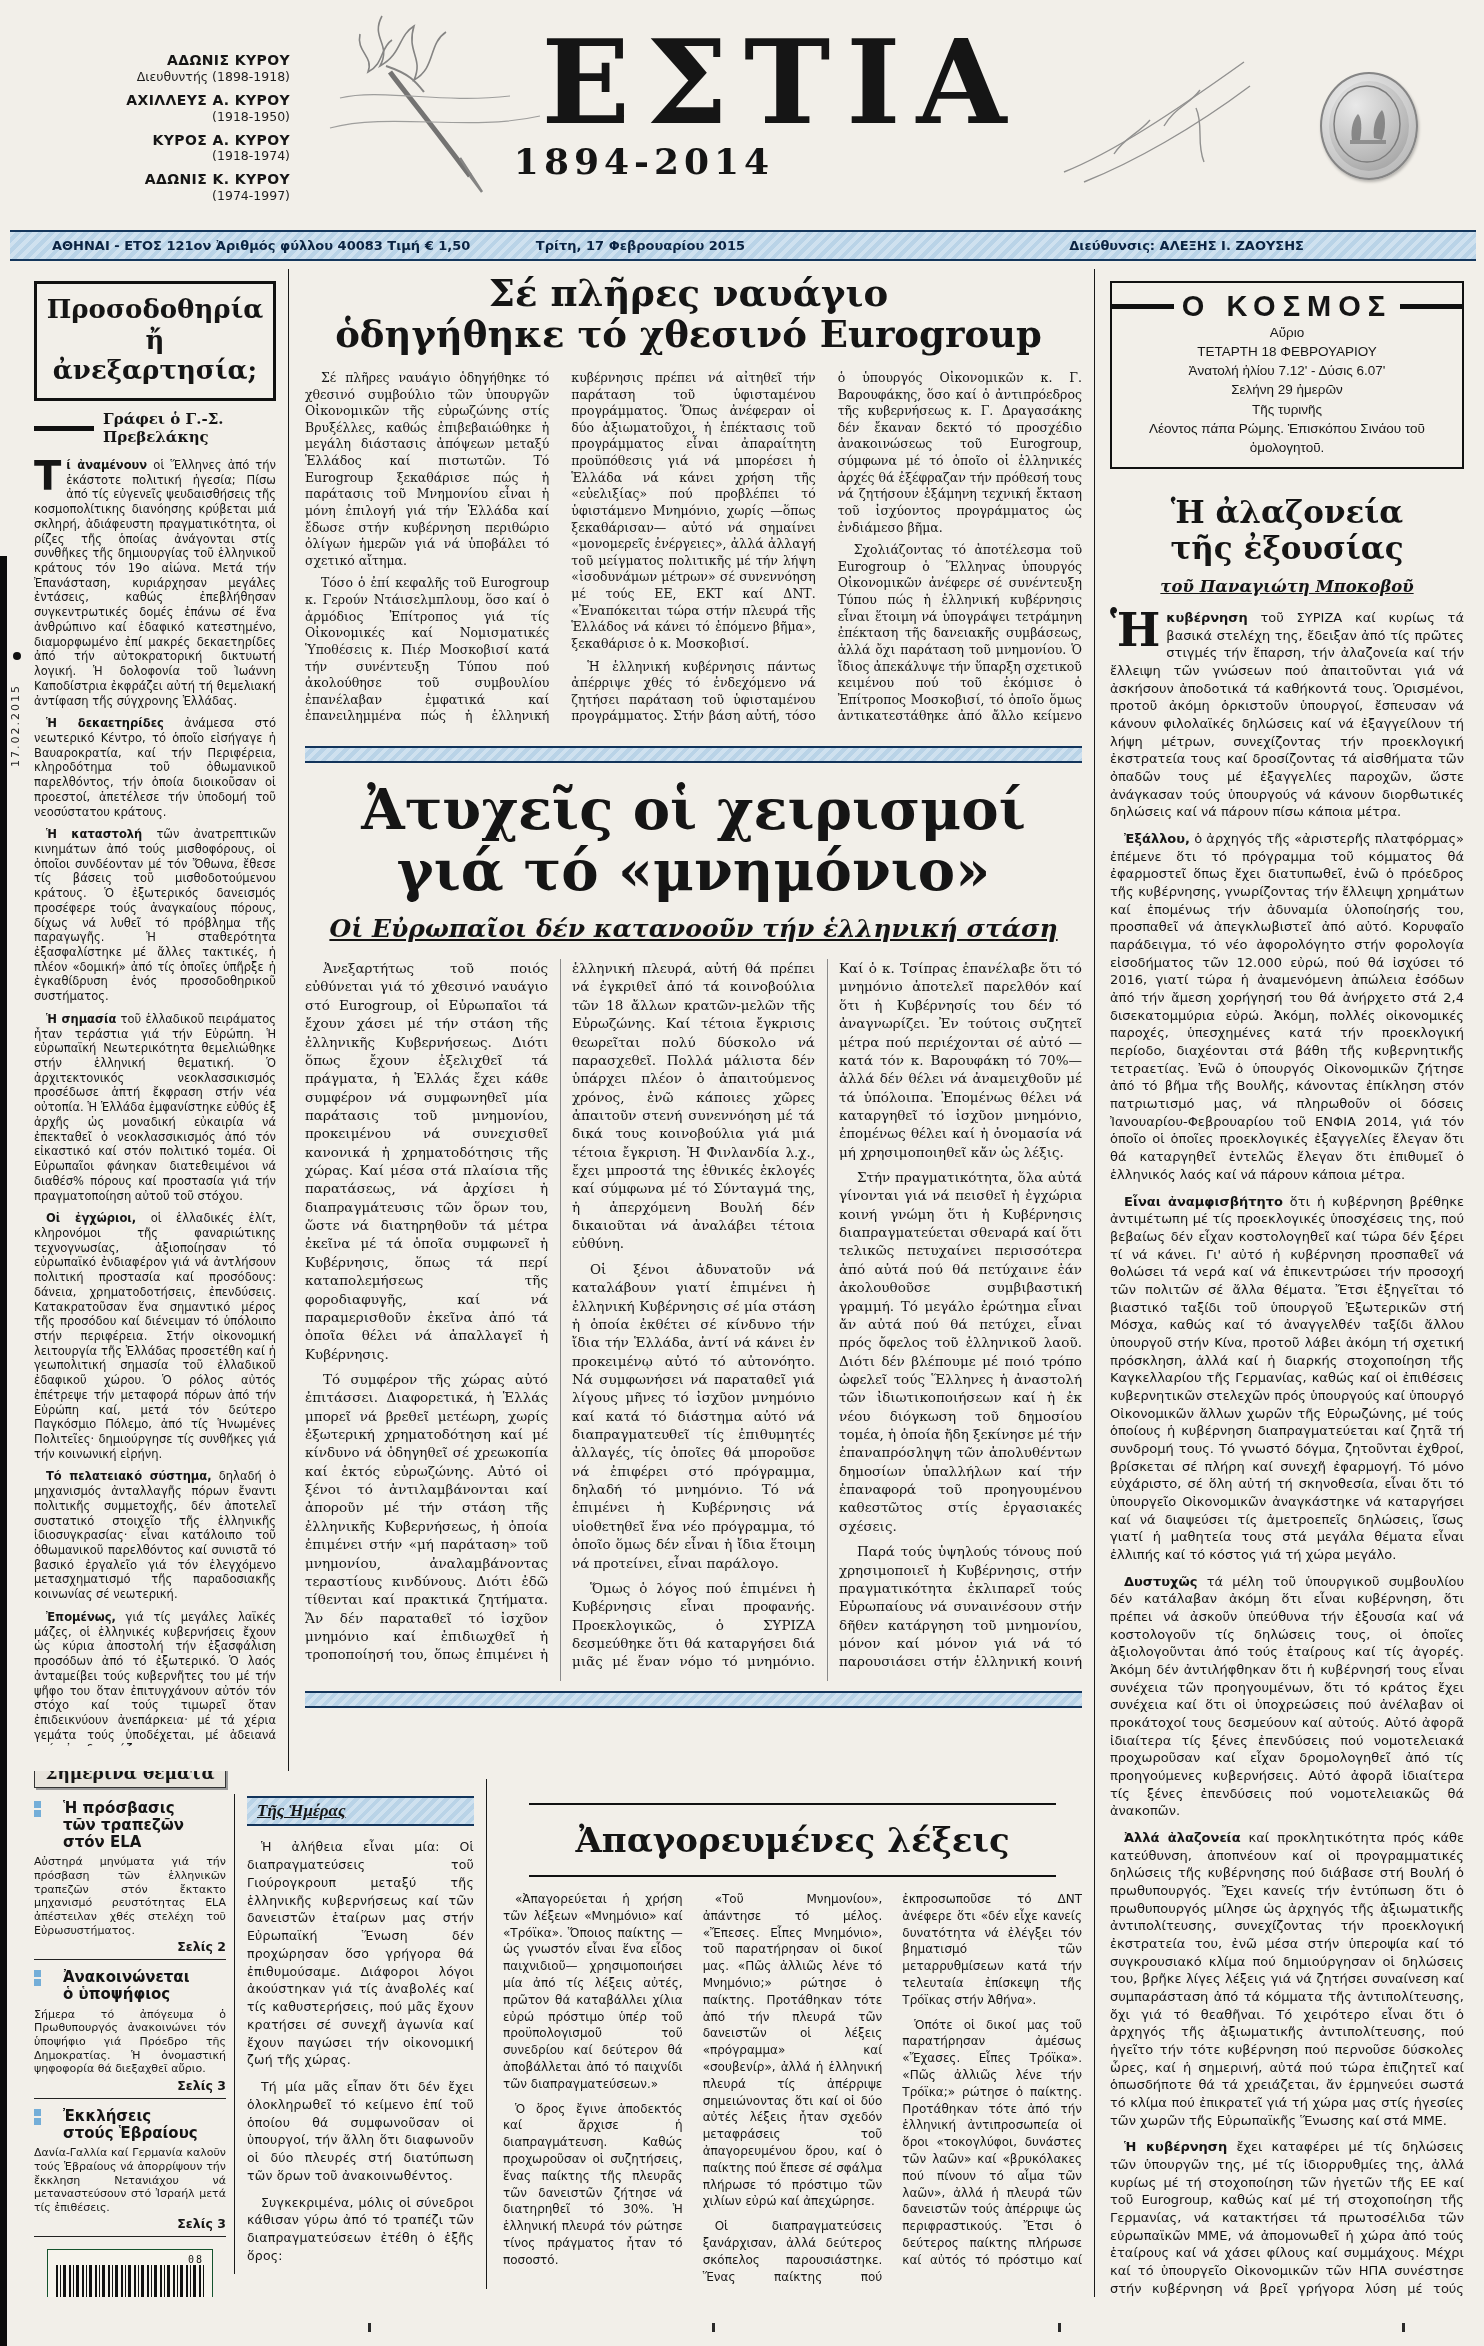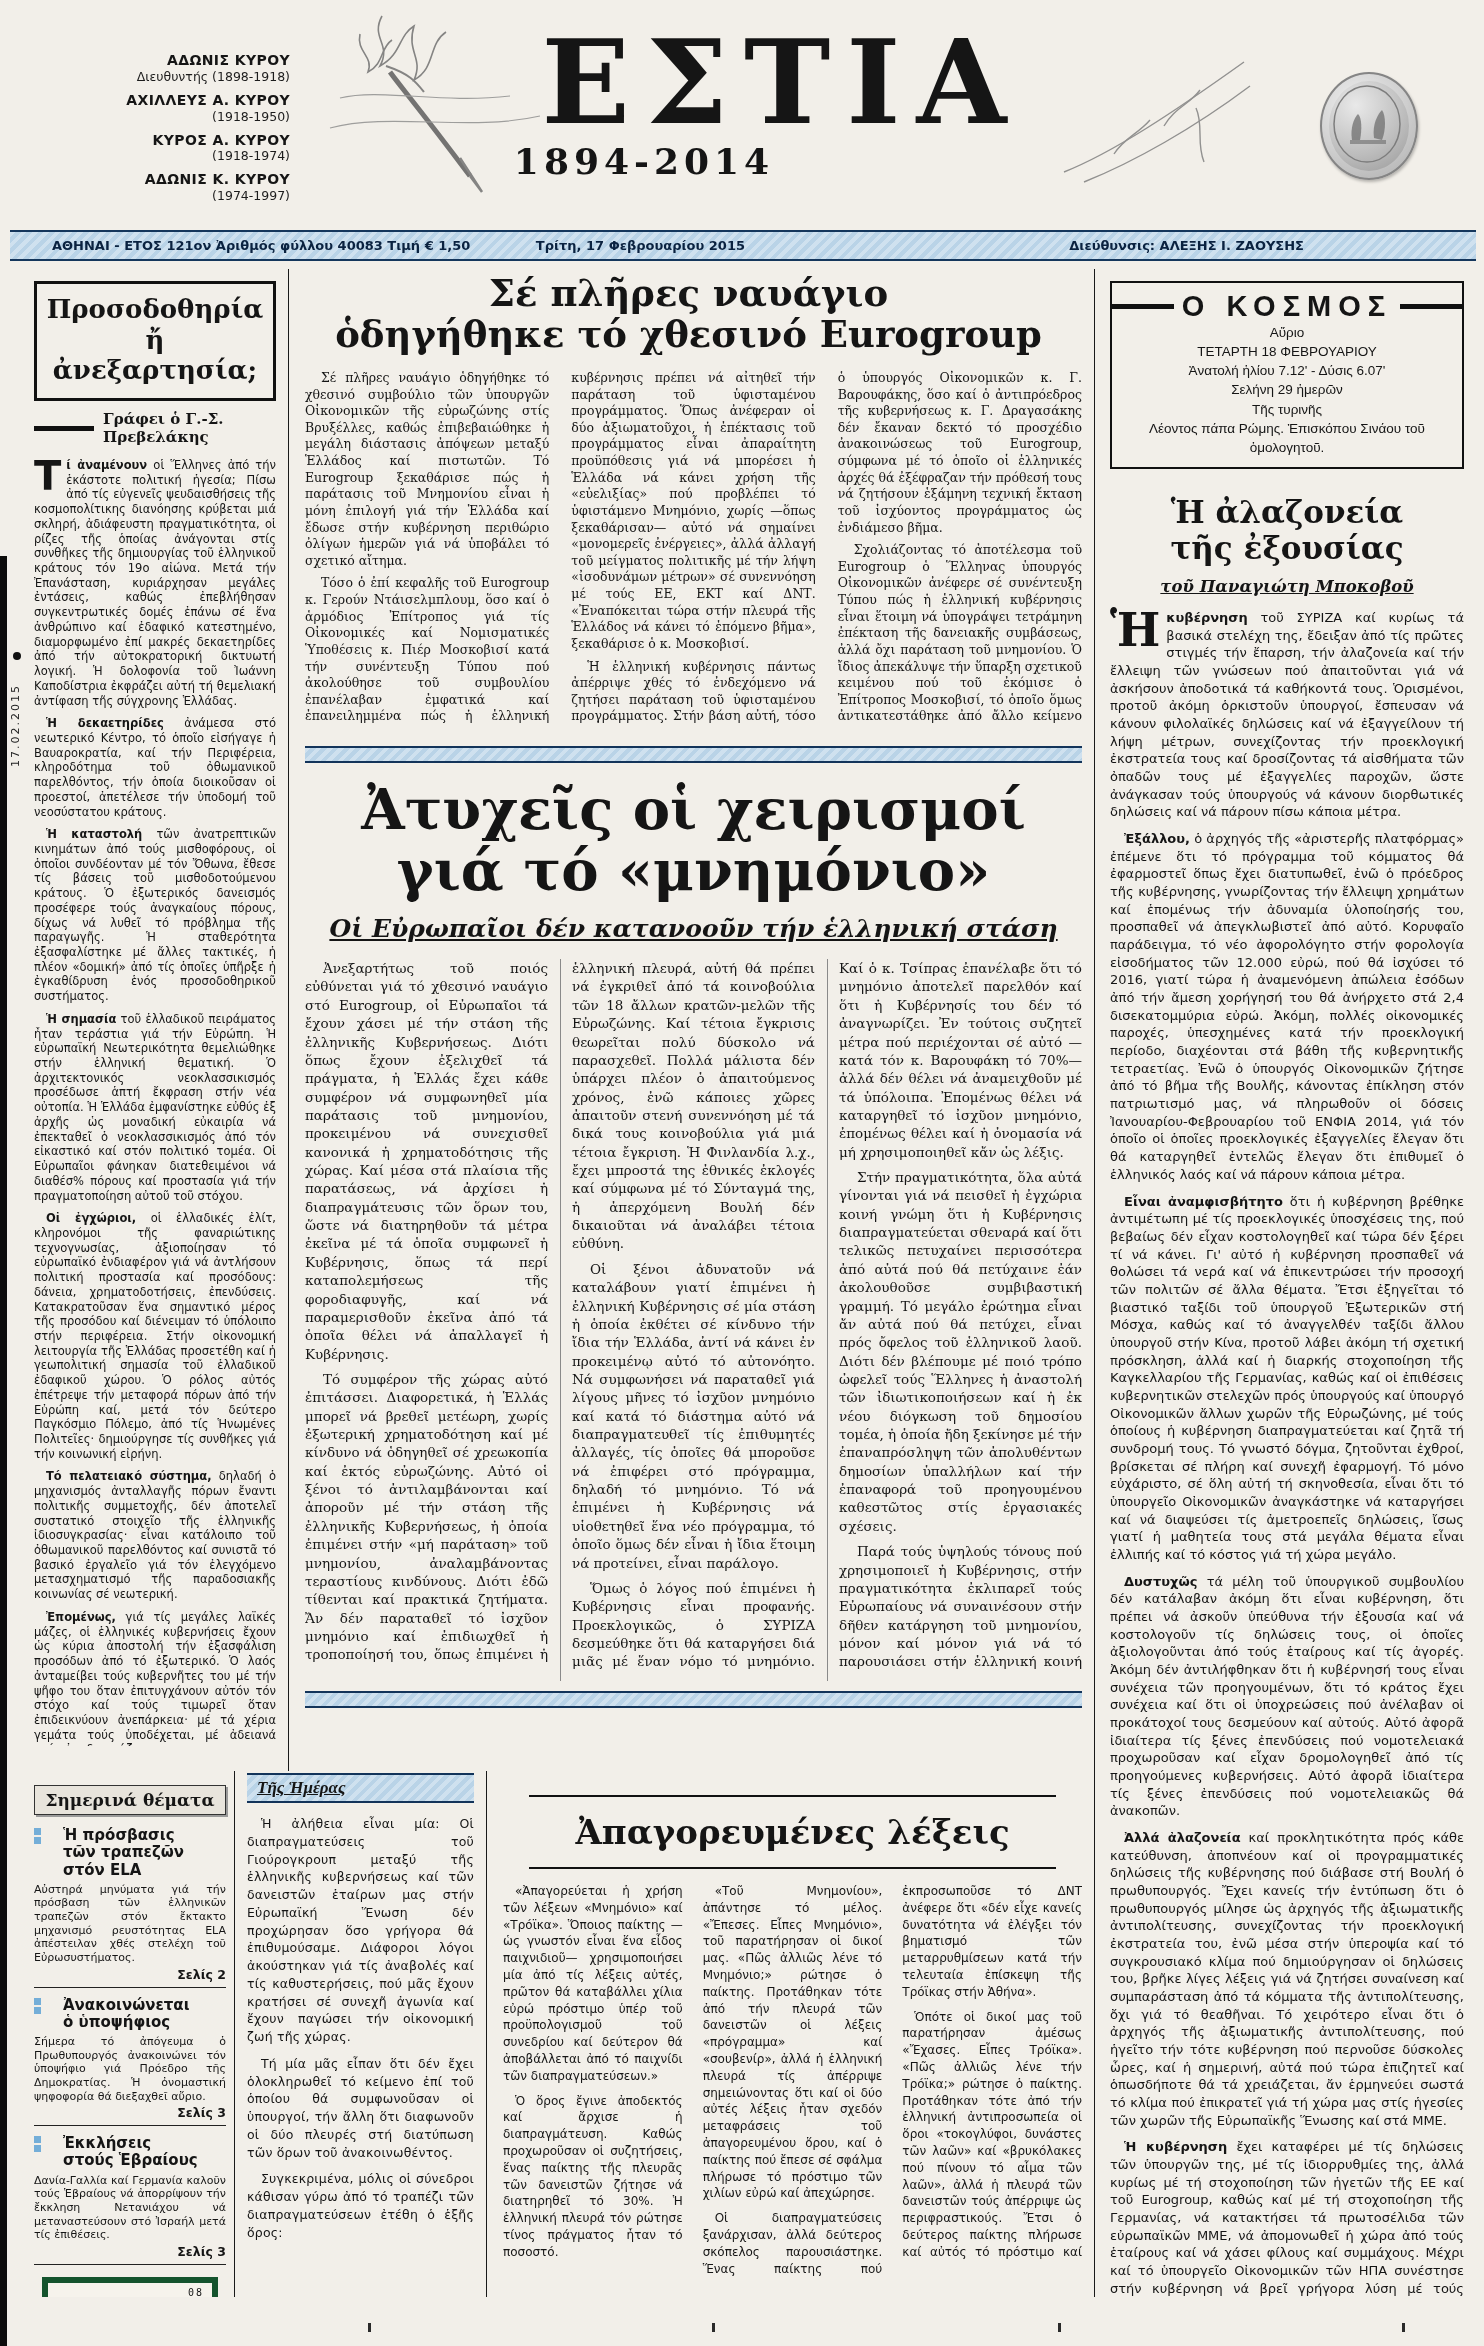--- a/index.html
+++ b/index.html
@@ -36,21 +36,21 @@
   .db-center{position:absolute;left:43%;transform:translateX(-50%);}
   .db-right{margin-left:auto;margin-right:160px;}
   
   .content{display:flex;margin-top:8px;}
   .left-center{width:1048px;}
   .right-rail{flex:1;border-left:1px solid #1a1a1a;margin-left:12px;padding-left:15px;height:2028px;
               overflow:hidden;box-sizing:border-box;}
   .top-band{display:flex;height:1502px;overflow:hidden;}
   .col-left{width:254px;padding-right:12px;box-sizing:border-box;overflow:hidden;}
   .col-center{flex:1;border-left:1px solid #1a1a1a;padding-left:16px;overflow:hidden;}
-  .bottom-band{display:flex;height:526px;overflow:hidden;}
+  .bottom-band{display:flex;height:526px;overflow:hidden;align-items:center;}
   .bb-left{width:200px;padding-right:8px;box-sizing:border-box;overflow:hidden;}
   .bb-day{width:252px;border-left:1px solid #1a1a1a;padding:0 12px;box-sizing:border-box;overflow:hidden;}
   .bb-forbidden{flex:1;border-left:1px solid #1a1a1a;padding-left:16px;overflow:hidden;}
   
   .la-box{border:3px solid #111;padding:10px 4px 12px;text-align:center;margin-top:12px;}
   .la-title{font-family:"DejaVu Serif",serif;font-weight:bold;font-size:26px;line-height:1.18;}
   .la-byline-row{display:flex;align-items:center;margin:9px 0 12px;}
   .la-byline-row::before{content:"";width:60px;height:5px;background:#111;margin-right:9px;flex:none;}
   .la-byline{font-family:"DejaVu Serif",serif;font-weight:bold;font-size:15px;}
   .la-body{font-size:11.5px;line-height:1.28;text-align:justify;height:1288px;overflow:hidden;}
@@ -93,21 +93,21 @@
   .topics-header{border:1px solid #333;background:#e8e4dc;box-shadow:2px 2px 0 #9a9a9a;
                  text-align:center;font-family:"DejaVu Serif",serif;font-weight:bold;font-size:17px;
                  padding:4px 0;margin:14px 0 12px;}
   .topic{border-bottom:1px solid #222;padding-bottom:5px;margin-bottom:9px;}
   .topic-title{display:flex;gap:22px;font-weight:bold;font-size:15px;line-height:1.15;margin-bottom:4px;}
   .bullets{display:flex;flex-direction:column;gap:2px;padding-top:1px;flex:none;}
   .bullets i{width:7px;height:7px;background:#74aed8;display:block;}
   .topic-text{font-size:11px;line-height:1.24;text-align:justify;}
   .topic-page{font-weight:bold;font-size:12.5px;text-align:right;margin-top:2px;}
   
-  .barcode{border:6px solid #14532d;width:148px;margin:12px auto 0;padding:4px 8px 4px;background:#f6f3ec;}
+  .barcode{border:1px solid #14532d;width:148px;margin:12px auto 0;padding:4px 8px 4px;background:#f6f3ec;}
   .bc-top{font-size:10px;text-align:right;letter-spacing:2px;font-family:"DejaVu Sans Mono",monospace;}
   .bars{height:54px;background:repeating-linear-gradient(90deg,#111 0 2px,transparent 2px 4px,
         #111 4px 5px,transparent 5px 7px,#111 7px 10px,transparent 10px 13px);}
   
   .day-header{background:repeating-linear-gradient(135deg,#cfe1ef 0 4px,#b9d3e7 4px 8px);
               border-top:2px solid #13345a;border-bottom:2px solid #13345a;
               font-family:Liberation Serif, serif;font-weight:bold;font-style:italic;font-size:17px;
               padding:3px 10px;margin:2px 0 12px;}
   .day-header span{text-decoration:underline;}
   .day-body{font-size:12.5px;line-height:1.42;text-align:justify;letter-spacing:.2px;}

